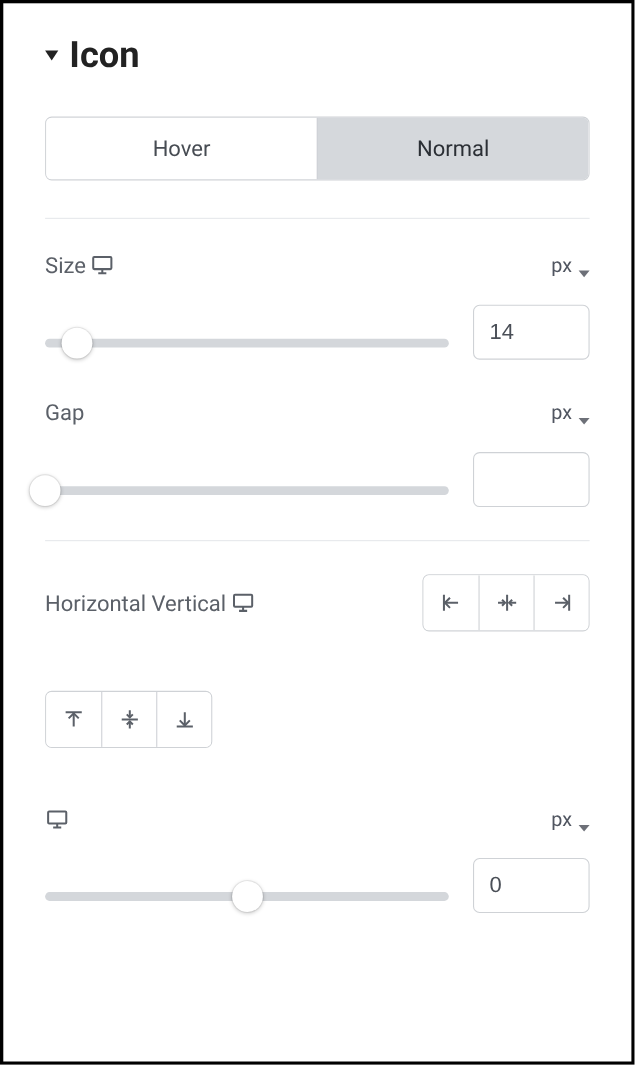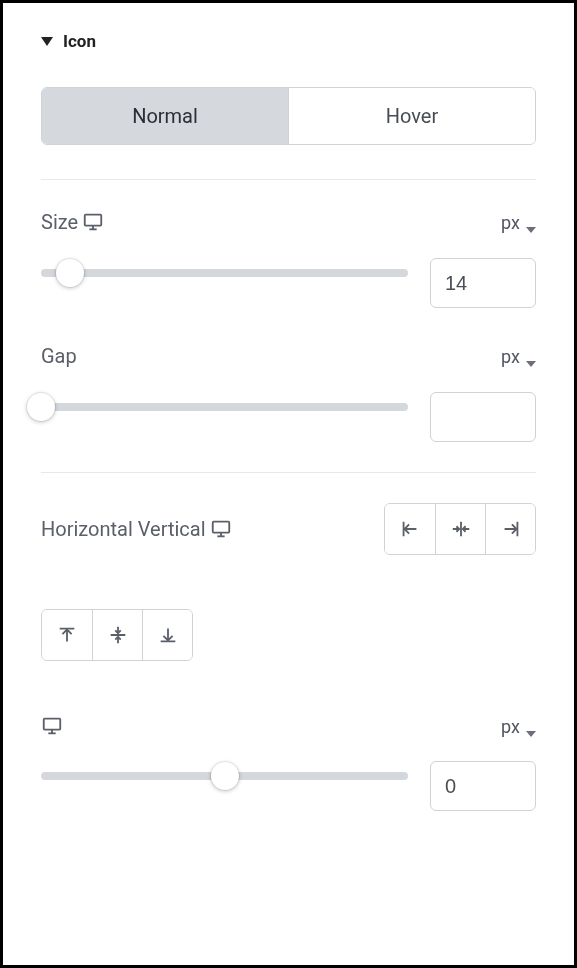--- a/index.html
+++ b/index.html
@@ -24,21 +24,21 @@
     margin-bottom: 36px;
   }
   .section-header .triangle {
     display: inline-block;
     width: 0; height: 0;
     border-left: 6px solid transparent;
     border-right: 6px solid transparent;
     border-top: 9px solid #222;
   }
   .section-header .title {
-    font-size: 17px;
+    font-size: 33px;
     font-weight: 700;
     color: #222;
   }
 
   .tabs {
     display: flex;
     border: 1px solid #cfd2d6;
     border-radius: 6px;
     overflow: hidden;
     margin-bottom: 34px;
@@ -113,21 +113,21 @@
   .chevron-down {
     display: inline-block;
     width: 0; height: 0;
     border-left: 5px solid transparent;
     border-right: 5px solid transparent;
     border-top: 6px solid #6d7078;
   }
 
   .slider-row {
     display: flex;
-    align-items: flex-start;
+    align-items: flex-end;
     gap: 22px;
     margin-top: 18px;
   }
   .slider {
     position: relative;
     flex: 1;
     height: 30px;
     cursor: pointer;
   }
   .slider .track {
@@ -186,22 +186,22 @@
 <body>
 
 <div class="panel">
 
   <div class="section-header">
     <span class="triangle"></span>
     <span class="title">Icon</span>
   </div>
 
   <div class="tabs">
+    <div class="tab"><span>Hover</span></div>
     <div class="tab active"><span>Normal</span></div>
-    <div class="tab"><span>Hover</span></div>
   </div>
 
 
   <div class="divider"></div>
 
   <div class="row">
     <div class="label-group">
       <span class="label">Size</span>
       <span class="device-icon">
         <svg width="22" height="22" viewBox="0 0 24 24" fill="none" stroke="#5b6068" stroke-width="2">

